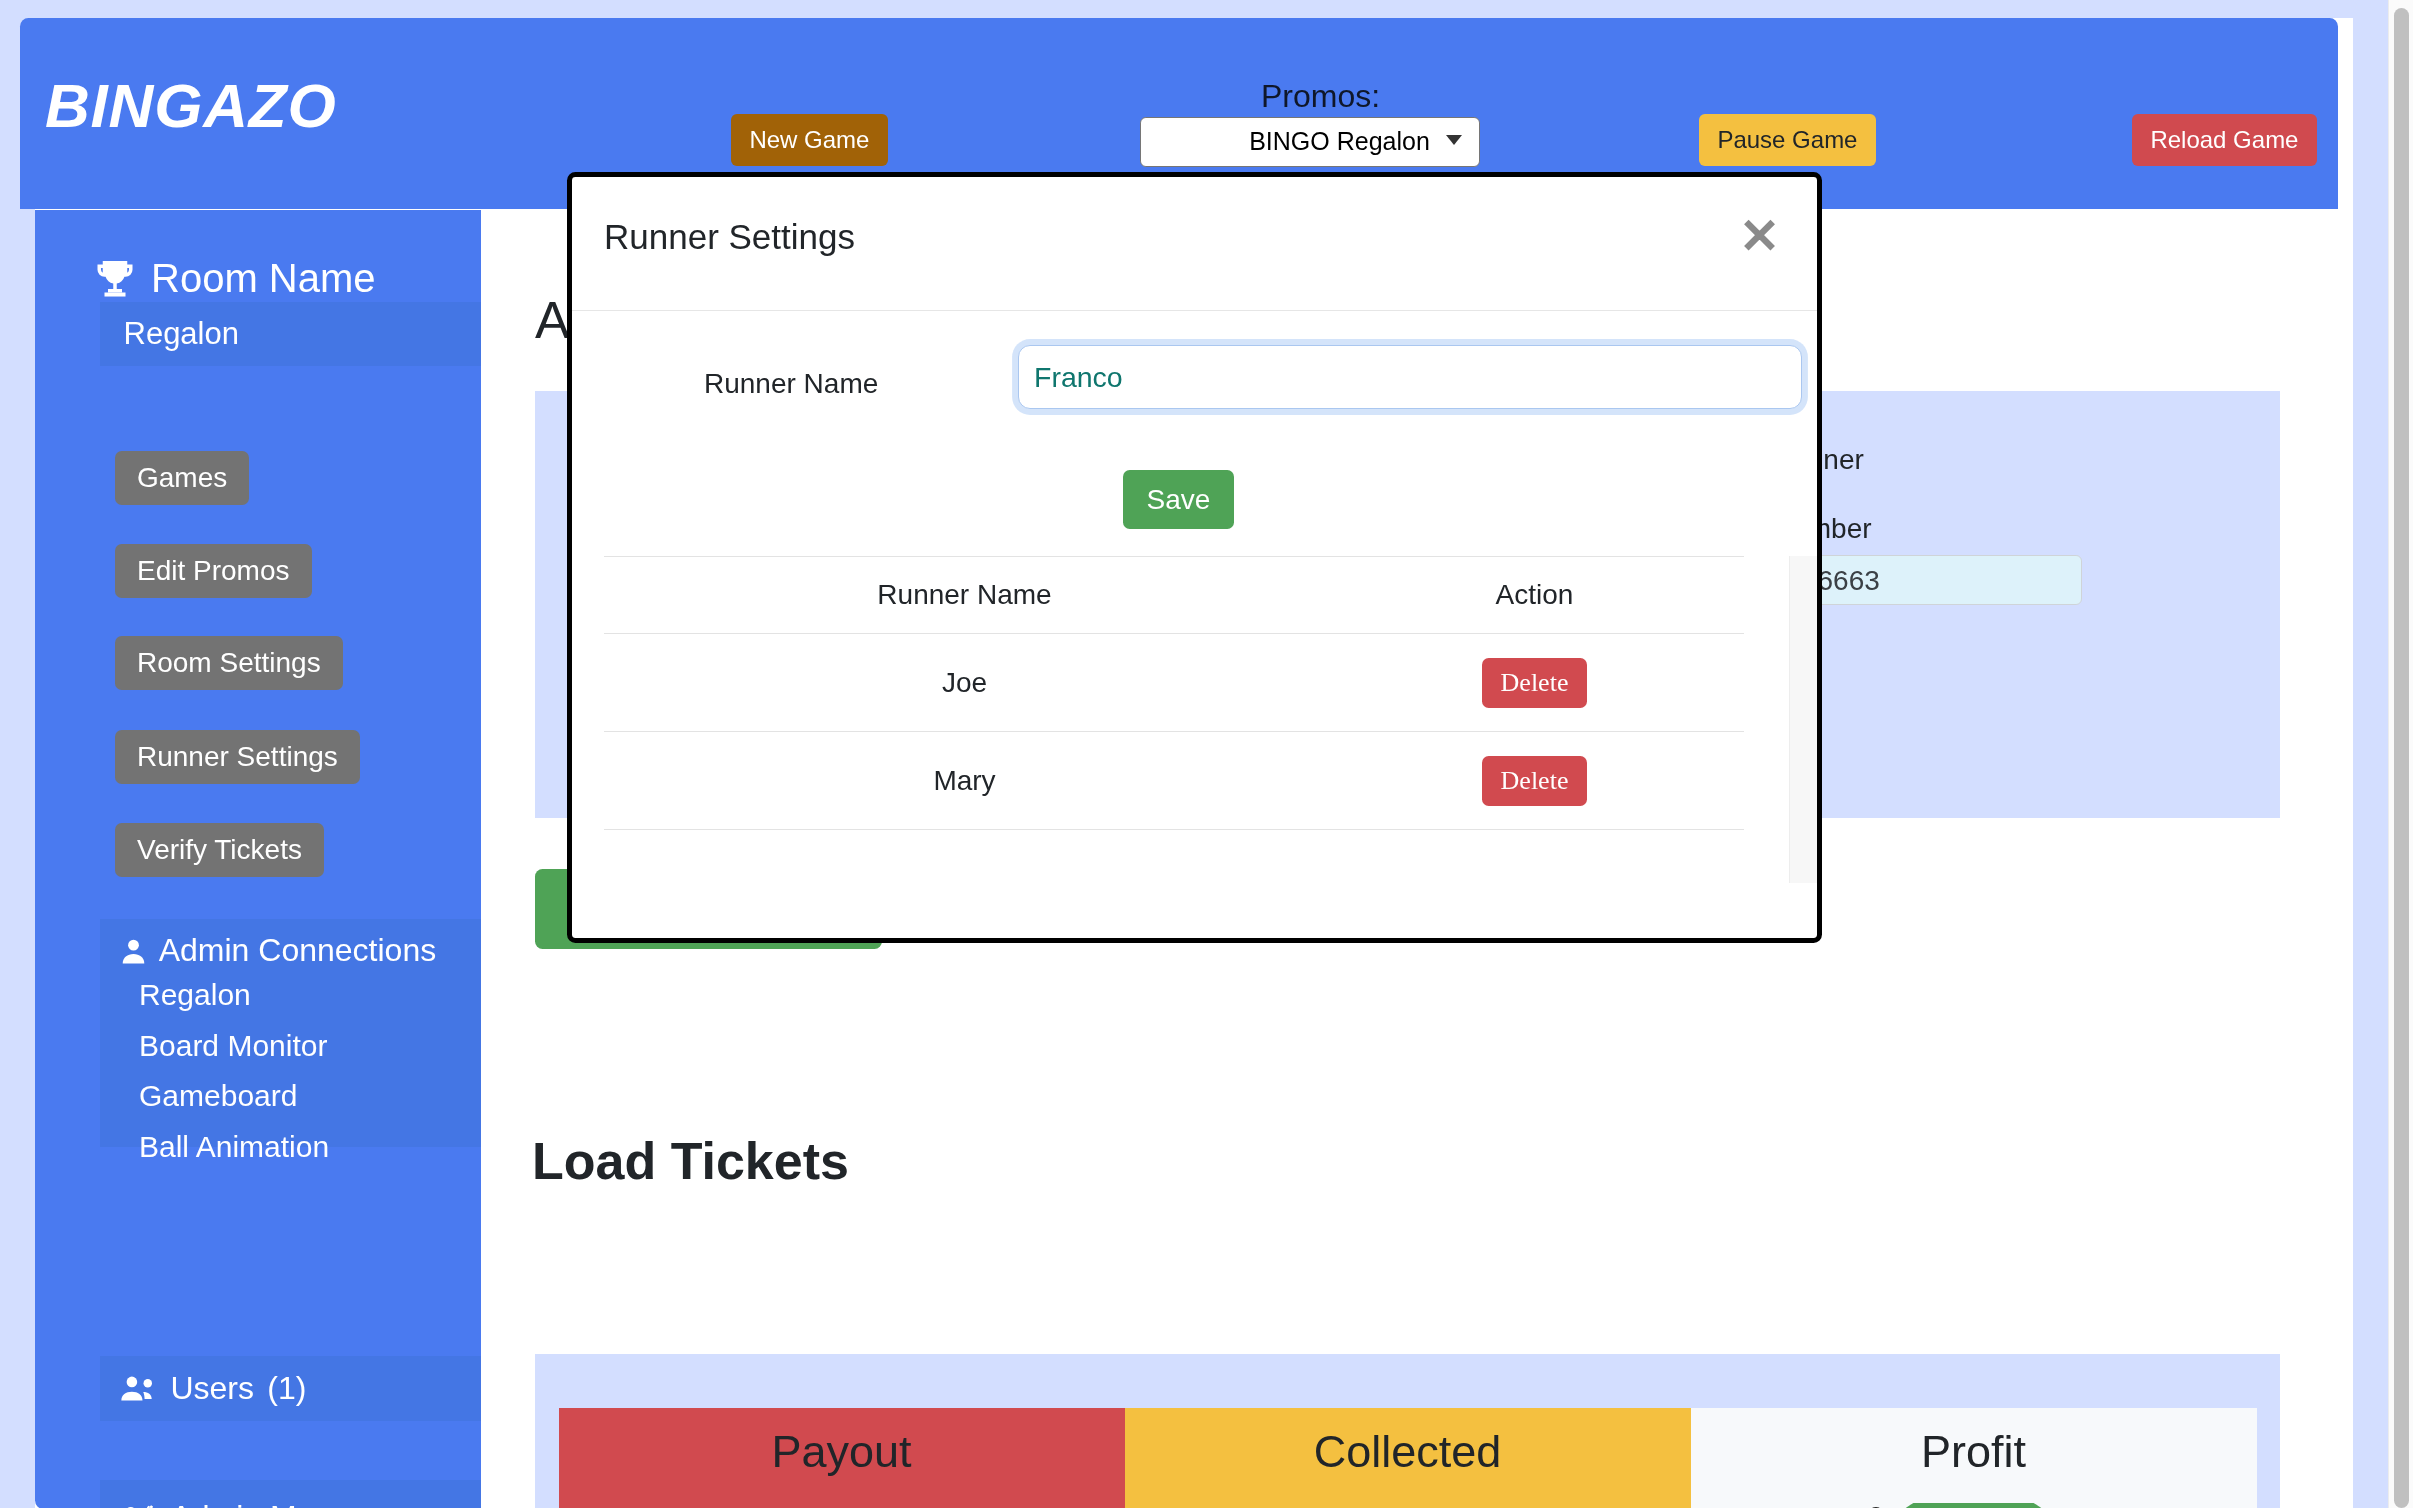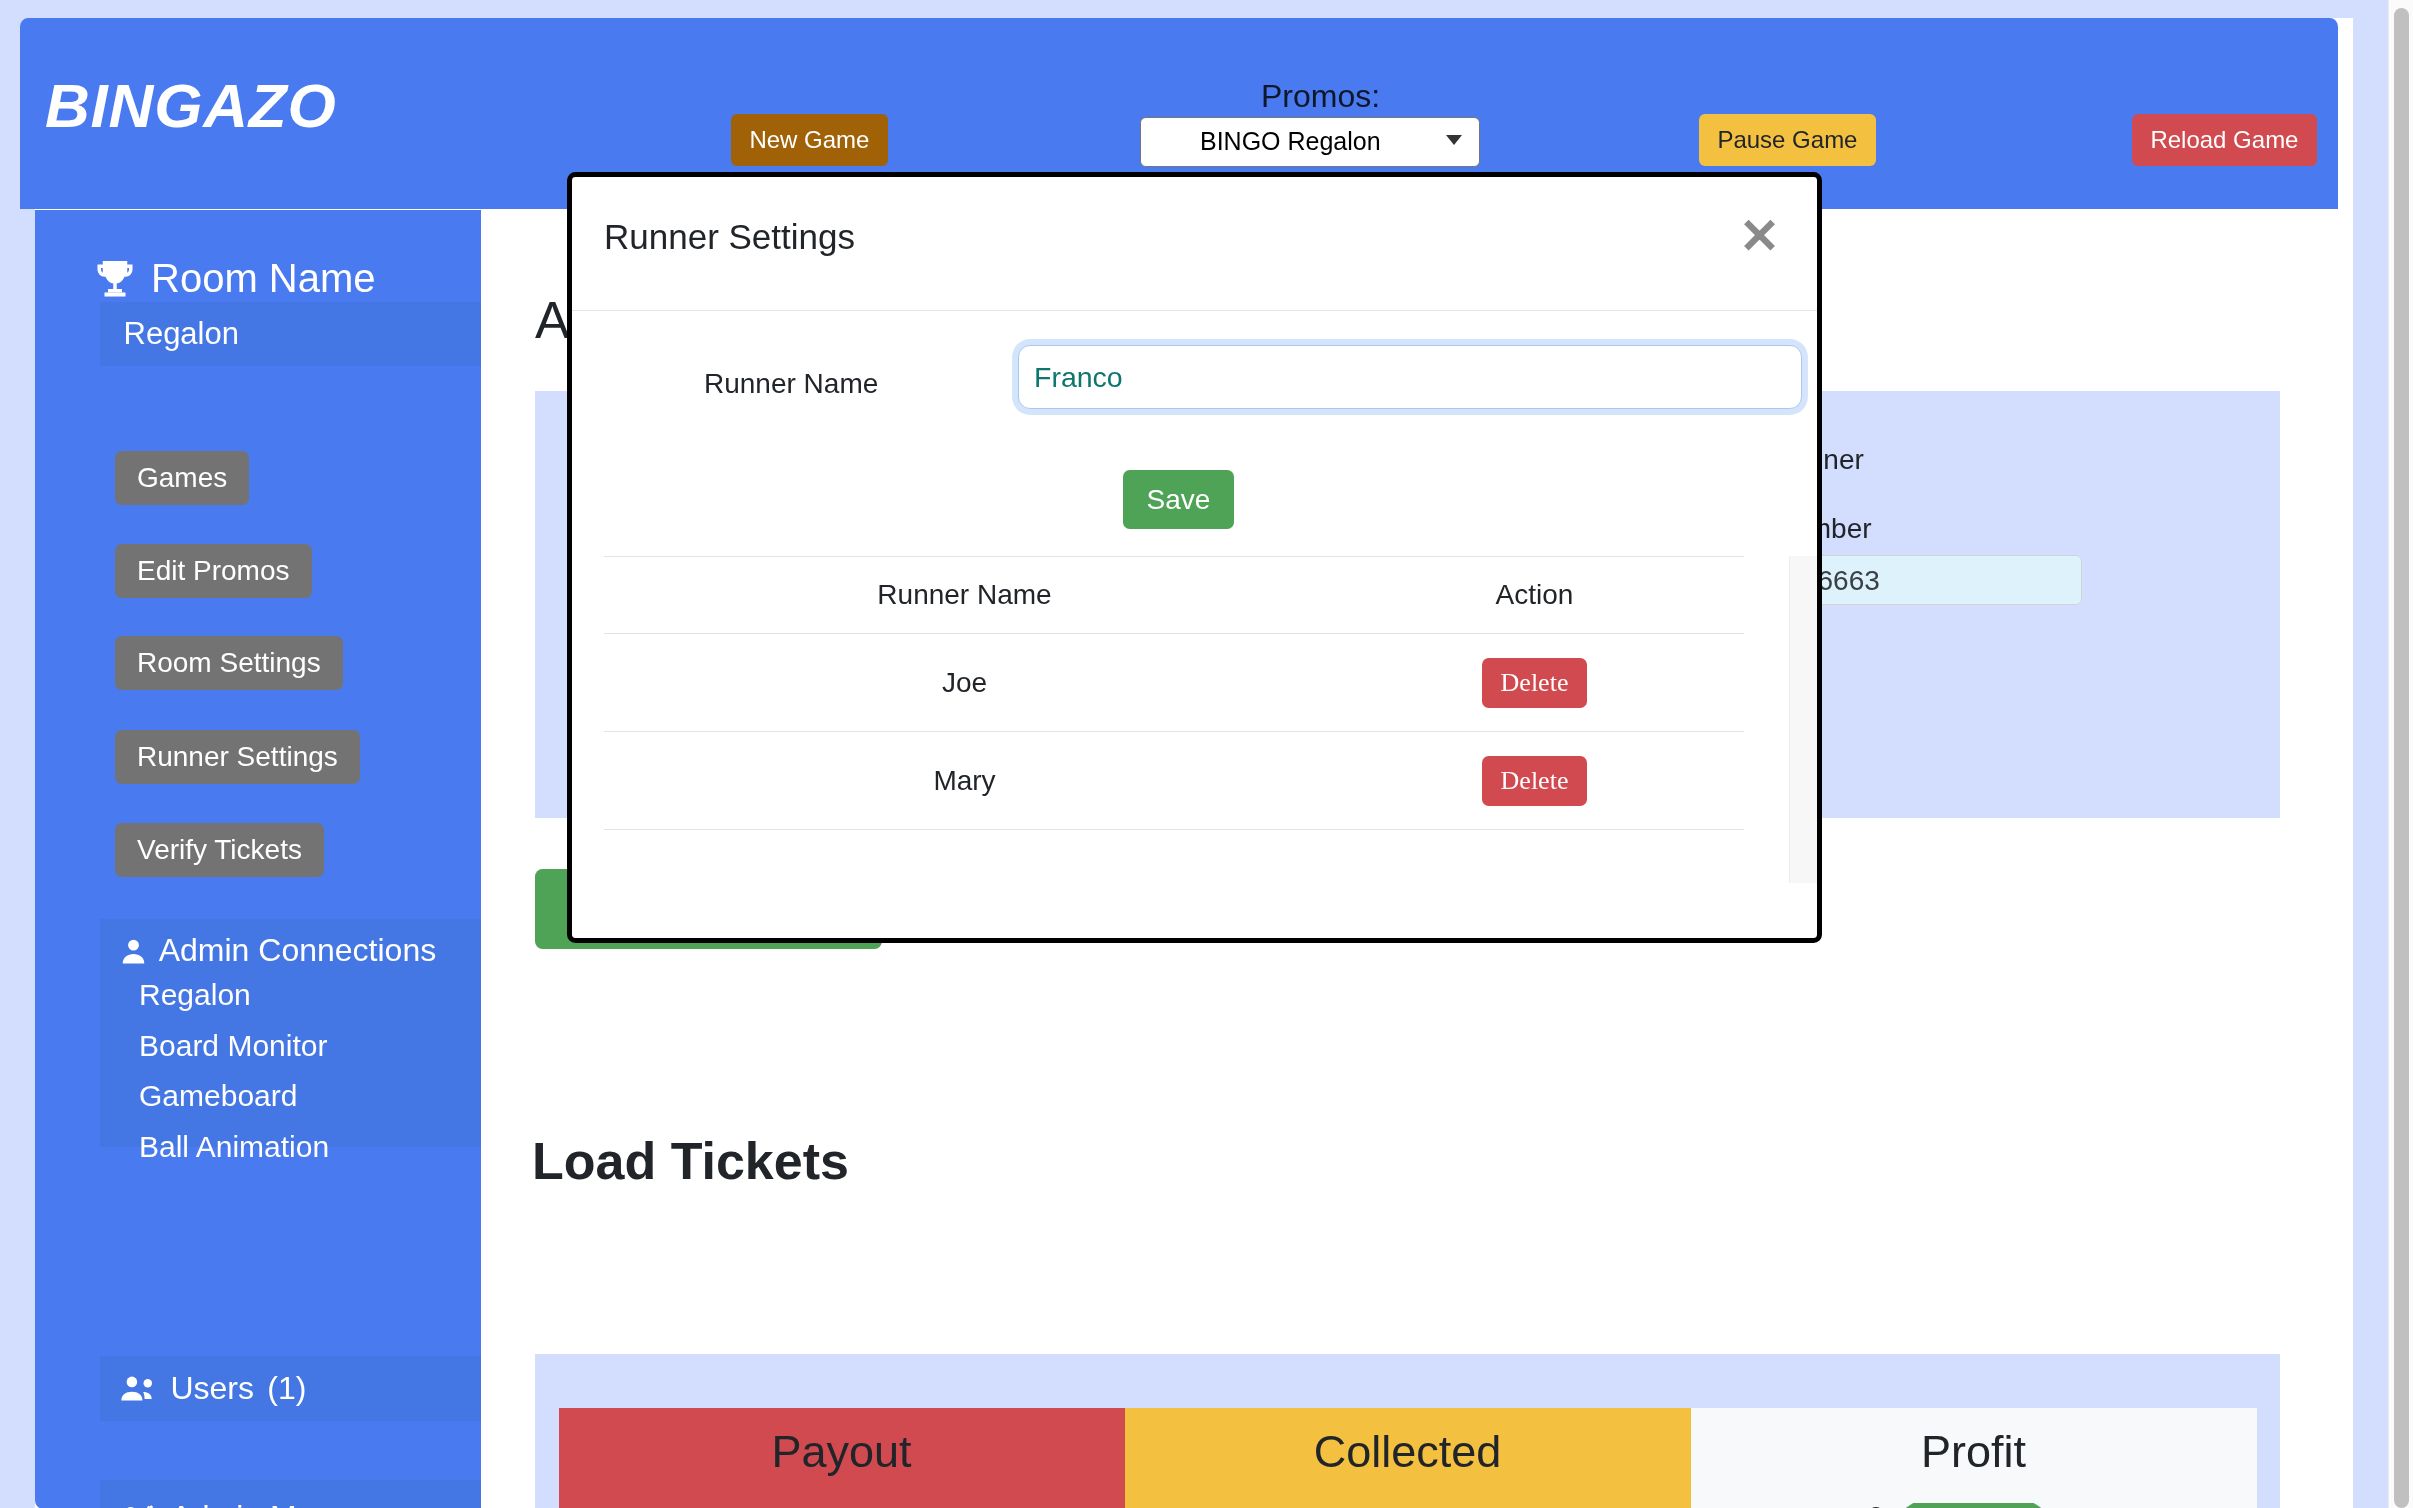--- a/index.html
+++ b/index.html
@@ -71,21 +71,21 @@
     font-size: 32px; color: #0f172a;
     font-family: "Liberation Sans", sans-serif;
   }
   #promos-select {
     position: absolute; left: 1120px; top: 99px;
     width: 340px; height: 50px;
     font-size: 25px;
     border: 1.7px solid #767676; border-radius: 5.9px;
     background: #ffffff; color: #000;
     padding-left: 59px;
-    text-align: left;
+    text-align: center;
     line-height: 47px;
     cursor: pointer;
   }
   #promos-select .chev {
     position: absolute; right: 17px; top: 17px;
     width: 0; height: 0;
     border-left: 8.4px solid transparent;
     border-right: 8.4px solid transparent;
     border-top: 10px solid #333;
   }

